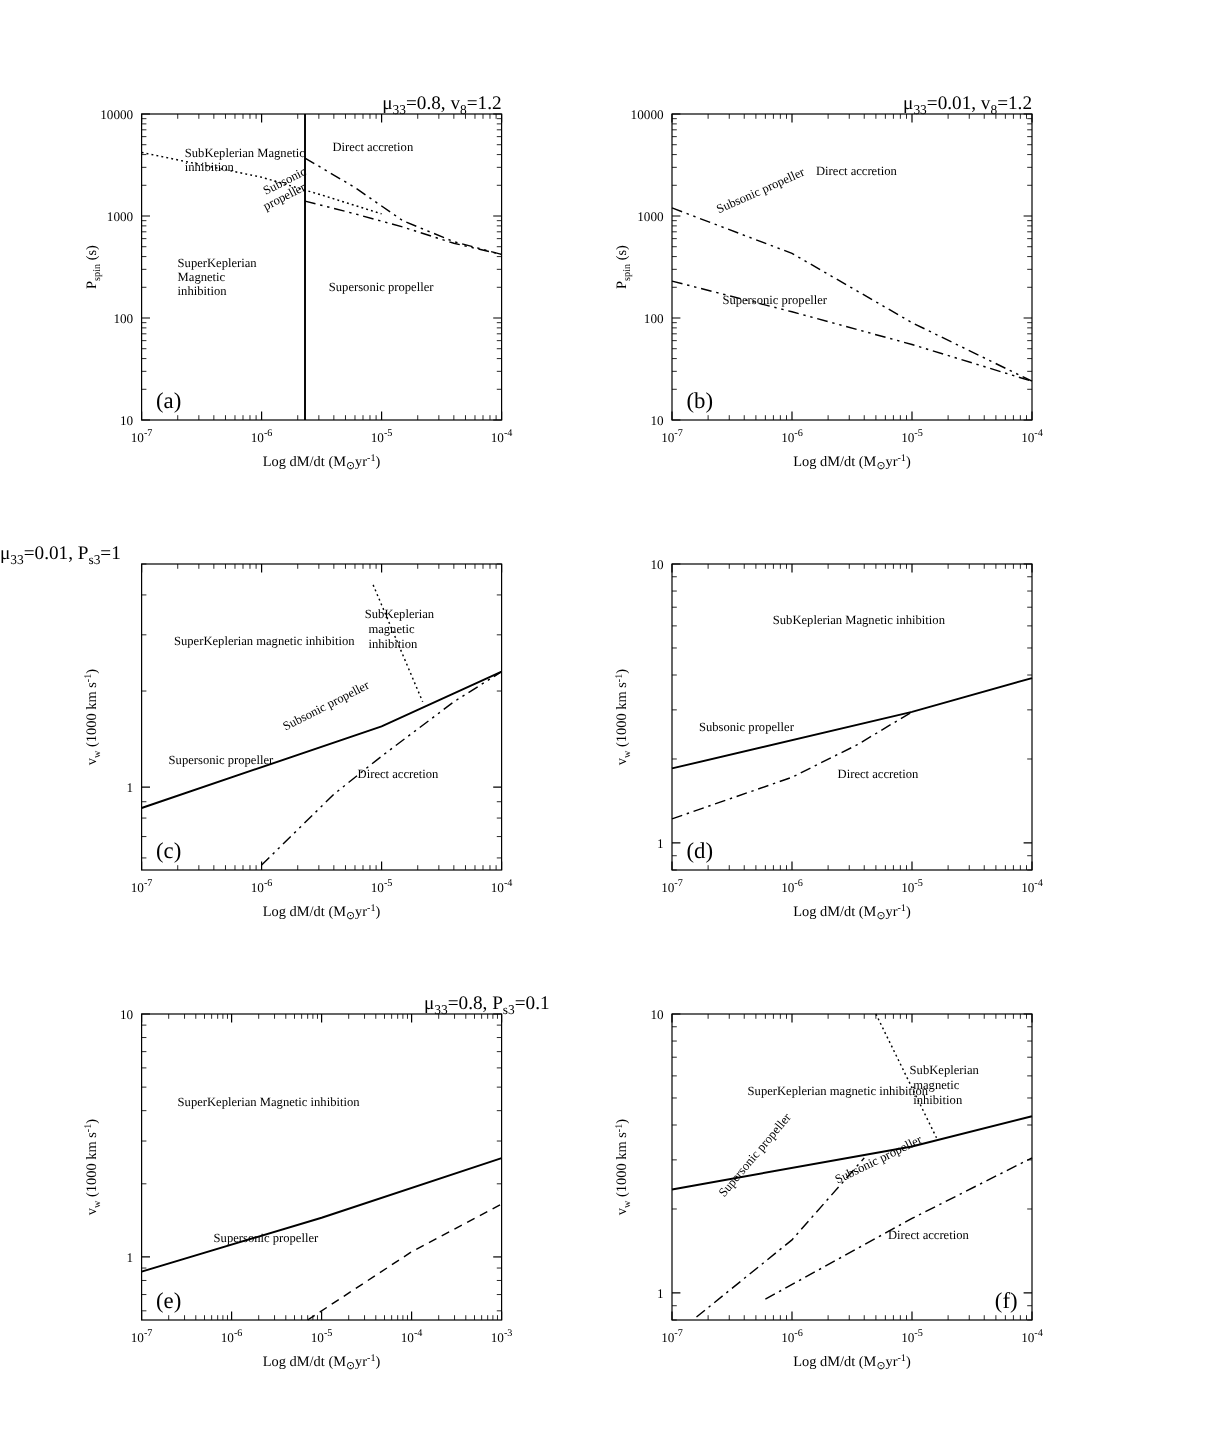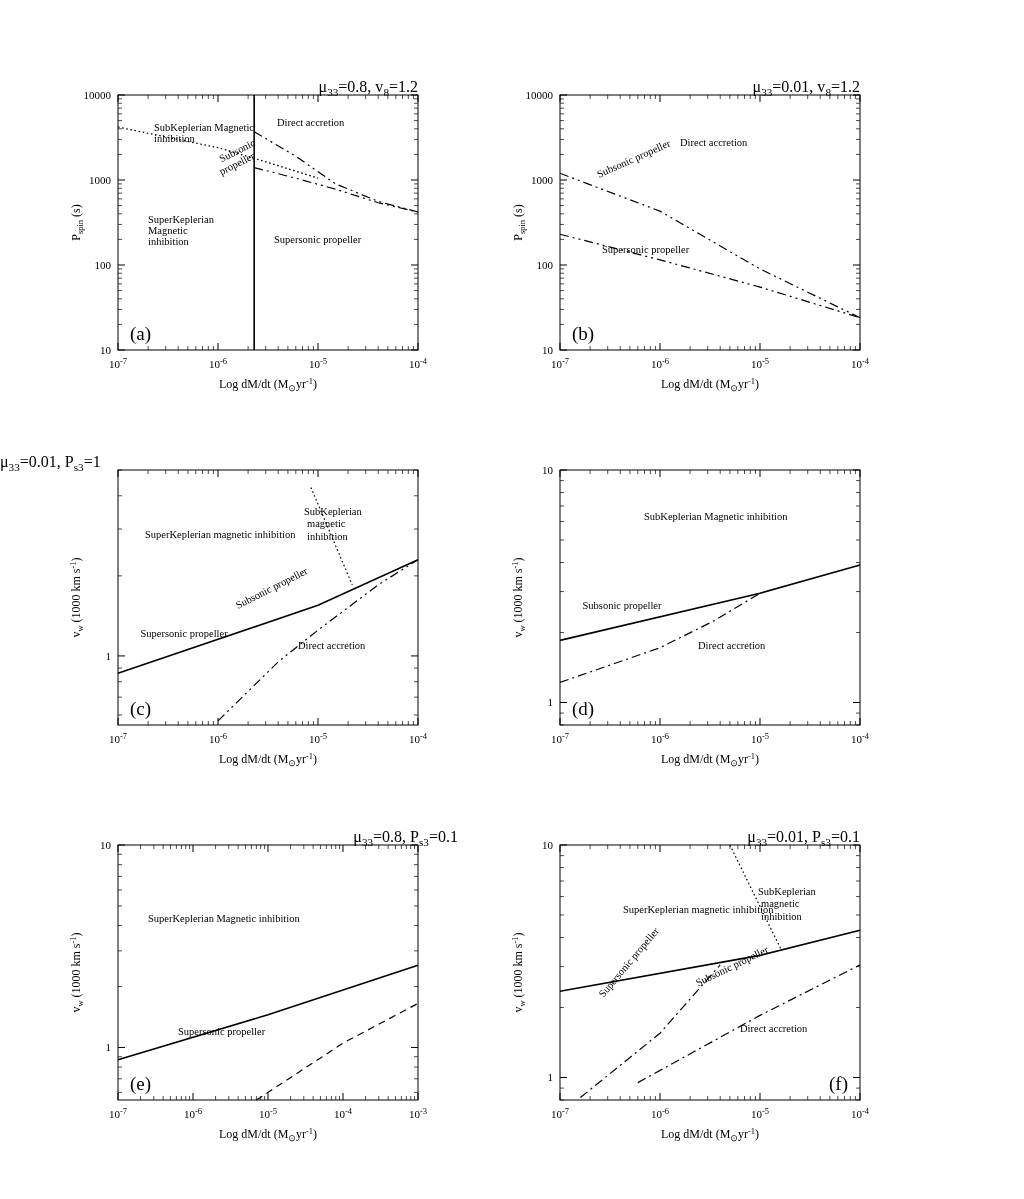--- a/index.html
+++ b/index.html
@@ -732,14 +732,13 @@
         <text x="253" y="76.475" font-family="&quot;Liberation Serif&quot;, serif" font-size="10.5" fill="#000">magnetic</text>
         <text x="253" y="89.225" font-family="&quot;Liberation Serif&quot;, serif" font-size="10.5" fill="#000">inhibition</text>
         <text x="95.5" y="167" font-family="&quot;Liberation Serif&quot;, serif" font-size="10.5" fill="#000" transform="rotate(-50 95.5 167)">Supersonic propeller</text>
         <text x="190" y="155.525" font-family="&quot;Liberation Serif&quot;, serif" font-size="10.5" fill="#000" transform="rotate(-26 190 155.525)">Subsonic propeller</text>
         <text x="232" y="201.42499999999998" font-family="&quot;Liberation Serif&quot;, serif" font-size="10.5" fill="#000">Direct accretion</text>
         <text x="340" y="259" text-anchor="end" font-family="&quot;Liberation Serif&quot;, serif" font-size="19" fill="#000">(f)</text>
         <text x="202" y="307" text-anchor="middle" font-family="&quot;Liberation Serif&quot;, serif" font-size="12" fill="#000"><tspan>Log dM/dt (M</tspan><tspan dy="3" font-size="9">⊙</tspan><tspan dy="-3">yr</tspan><tspan dy="-4" font-size="8.5">-1</tspan><tspan dy="4">)</tspan></text>
         <text x="14" y="141.5" text-anchor="middle" font-family="&quot;Liberation Serif&quot;, serif" font-size="12" fill="#000" transform="rotate(-90 14 141.5)"><tspan>v</tspan><tspan dy="3" font-size="8.5">w</tspan><tspan dy="-3"> (1000 km s</tspan><tspan dy="-4" font-size="8.5">-1</tspan><tspan dy="4">)</tspan></text>
       </svg>
     </div>
-    <div class="param-label" style="left: 0px; top: 828px; width: 860px; text-align: right;">μ<sub>33</sub>=0.01, P<sub>s3</sub>=0.1</div>
   </div>
 
 </body></html>

